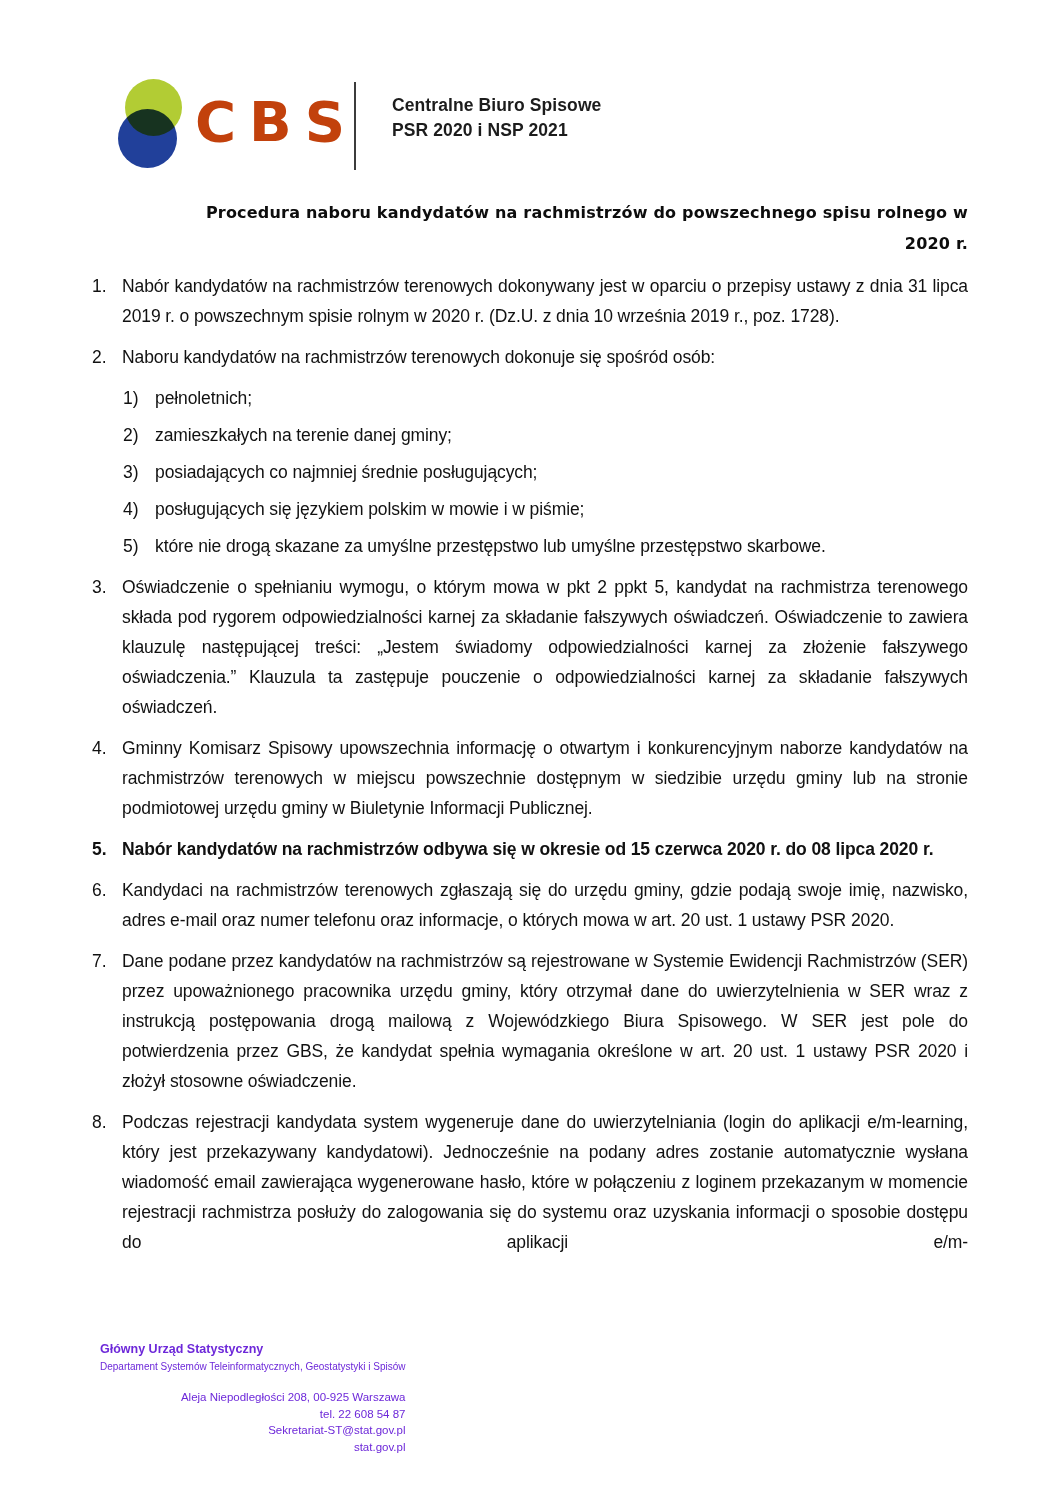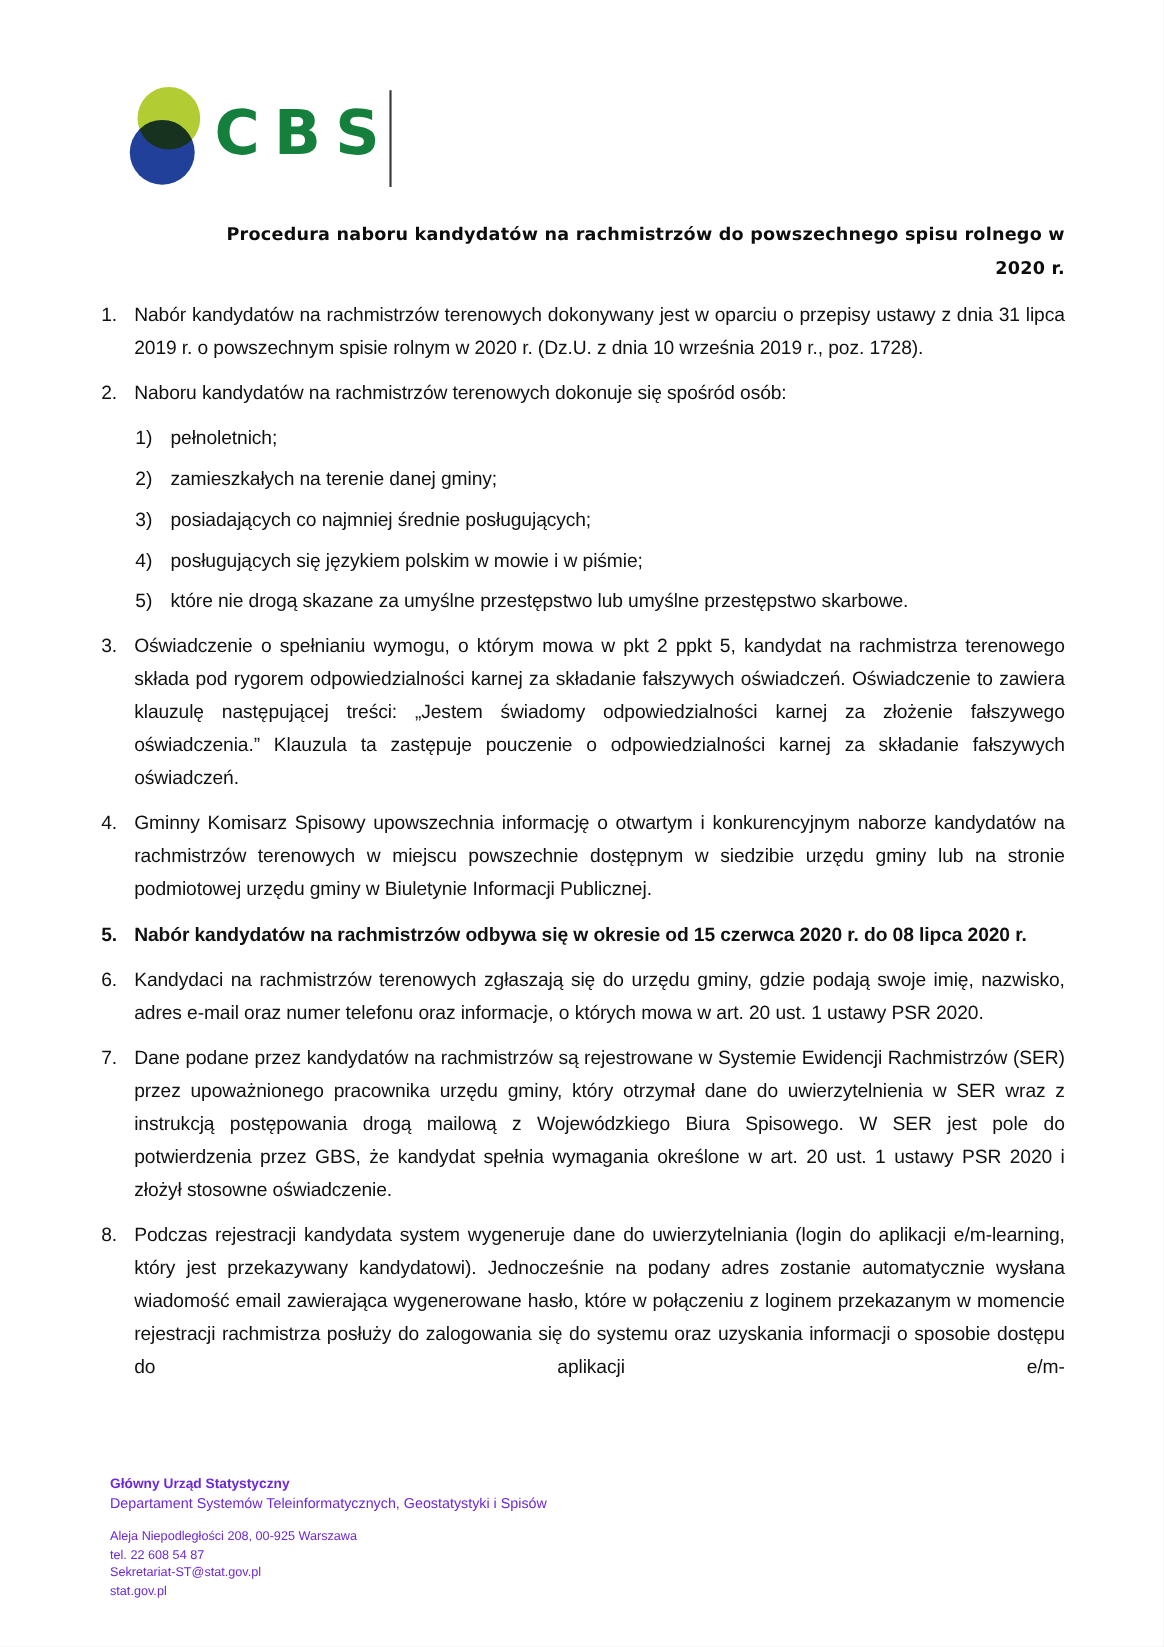--- a/index.html
+++ b/index.html
@@ -17,21 +17,21 @@
   
   .doc-header { position: absolute; left: 118px; top: 78px; width: 700px; height: 100px; }
   .logo-mark { position: absolute; left: 0; top: 0; width: 80px; height: 100px; }
   .logo-circle { position: absolute; border-radius: 50%; mix-blend-mode: multiply; }
   .logo-circle.green { left: 7px; top: 1px; width: 57px; height: 57px; background: #b2cc34; }
   .logo-circle.blue  { left: 0px; top: 31px; width: 59px; height: 59px; background: #21409a; }
   .logo-acronym {
     position: absolute; left: 77px; top: 16px;
     font-family: "DejaVu Sans", sans-serif;
     font-weight: bold; font-size: 56px; line-height: 56px;
-    letter-spacing: 13px; color: #15803d; white-space: nowrap;
+    letter-spacing: 13px; color: #c2410c; white-space: nowrap;
   }
   .logo-divider { position: absolute; left: 236px; top: 4px; width: 2px; height: 88px; background: #3c3c3c; }
   .org-block { position: absolute; left: 274px; top: 15px; white-space: nowrap; }
   .org-block .org-line {
     font-weight: bold; font-size: 17.5px; line-height: 25px; color: #1c1c1c;
     letter-spacing: 0.1px;
   }
 
   
   .content { position: absolute; left: 92px; top: 197px; width: 876px; }
@@ -47,36 +47,40 @@
   .item .num { position: absolute; left: 0; top: 0; }
   .item.bold { font-weight: bold; }
   .item.justify-last { text-align-last: justify; }
   .sublist { margin: 9px 0 11px 31px; }
   .subitem { position: relative; padding-left: 32px; margin-bottom: 7px; }
   .subitem .num { position: absolute; left: 0; top: 0; }
 
   
   .footer { position: absolute; left: 100px; top: 1341px; color: #6d28d9; }
   .footer .f-org { font-weight: bold; font-size: 12.5px; line-height: 17px; }
-  .footer .f-dept { font-size: 13px; line-height: 17px; }
+  .footer .f-dept { font-size: 10px; line-height: 17px; }
   .footer .f-gap { height: 14px; }
-  .footer .f-line { font-size: 11.5px; line-height: 16.5px; }
+  .footer .f-line { font-size: 11.5px; line-height: 16.5px; text-align: right; }
 </style>
 </head>
 <body>
 
 <div class="page">
 
   <div class="doc-header">
     <div class="logo-mark">
       <div class="logo-circle green"></div>
       <div class="logo-circle blue"></div>
     </div>
     <div class="logo-acronym">CBS</div>
     <div class="logo-divider"></div>
+    <div class="org-block">
+      <div class="org-line">Centralne Biuro Spisowe</div>
+      <div class="org-line">PSR 2020 i NSP 2021</div>
+    </div>
   </div>
 
   <div class="content">
     <div class="doc-title">
       <div>Procedura naboru kandydatów na rachmistrzów do powszechnego spisu rolnego w</div>
       <div>2020 r.</div>
     </div>
     <div class="list">
         <div class="item"><span class="num">1.</span><span class="txt">Nabór kandydatów na rachmistrzów terenowych dokonywany jest w oparciu o przepisy ustawy z dnia 31 lipca 2019 r. o powszechnym spisie rolnym w 2020 r. (Dz.U. z dnia 10 września 2019 r., poz. 1728).</span></div>
         <div class="item"><span class="num">2.</span><span class="txt">Naboru kandydatów na rachmistrzów terenowych dokonuje się spośród osób:</span></div>

